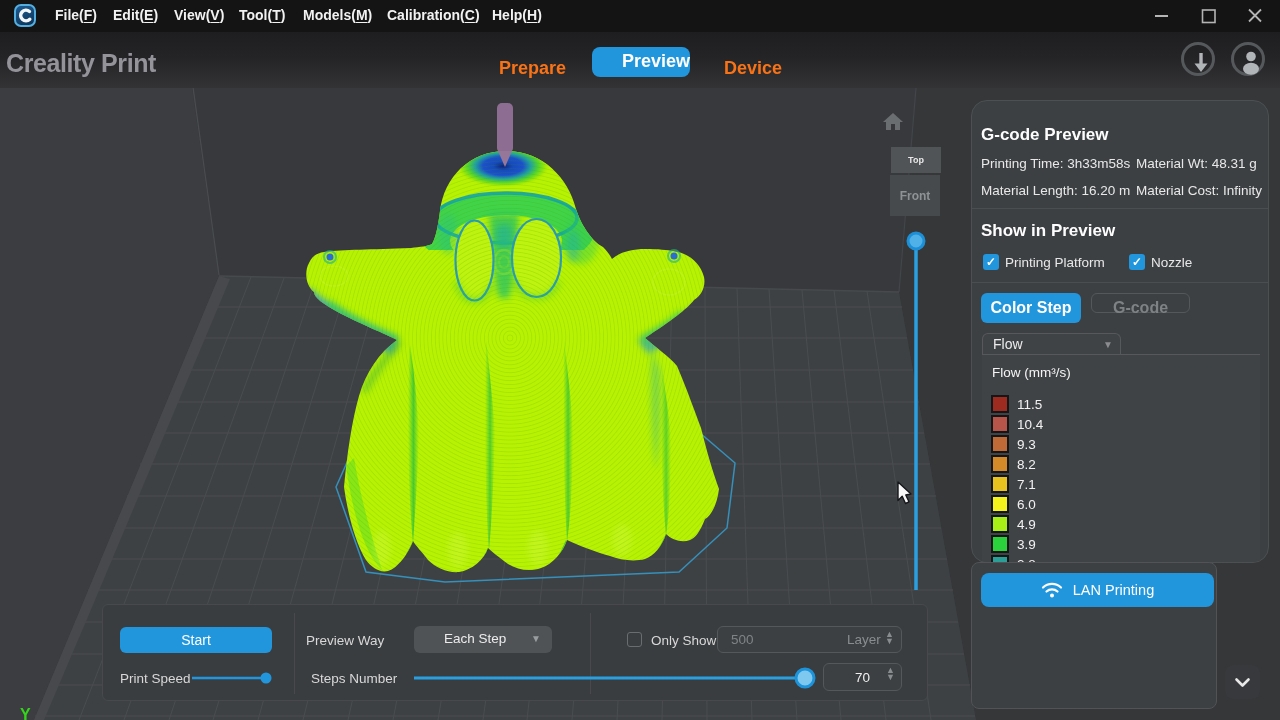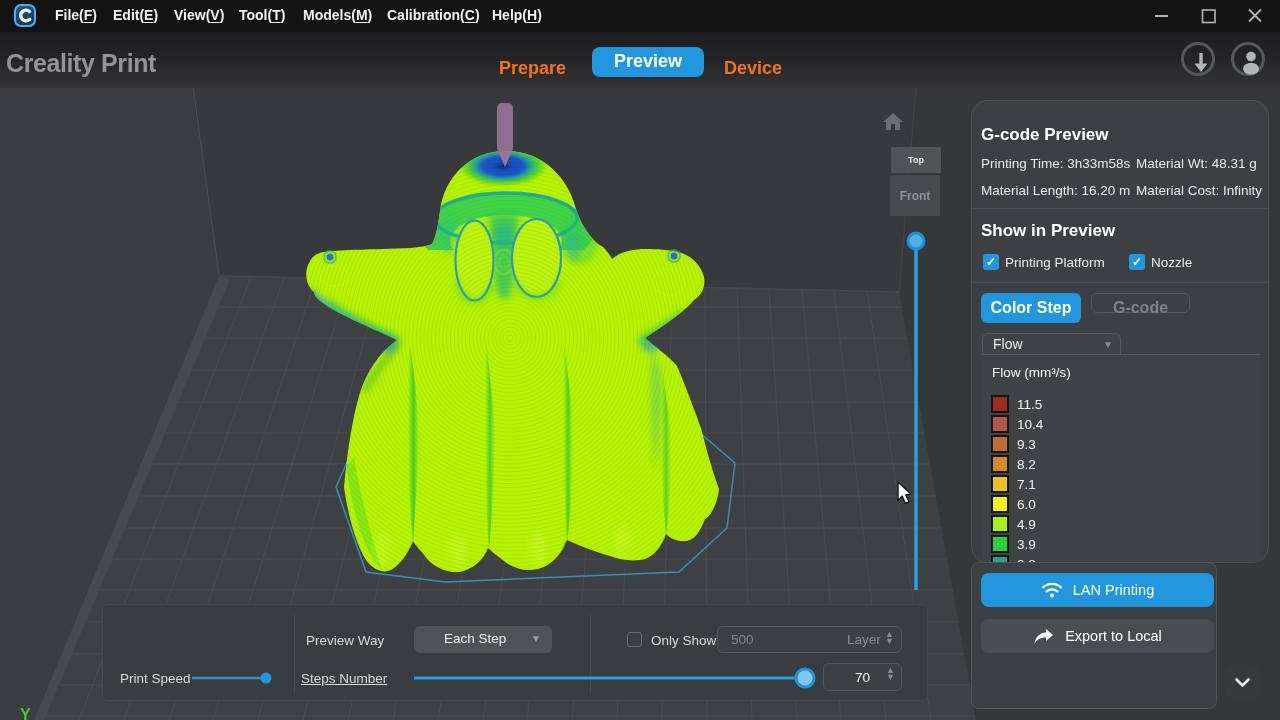--- a/index.html
+++ b/index.html
@@ -9,22 +9,22 @@
 #titlebar { position:absolute; left:0; top:0; width:1280px; height:32px; background:#141414; }
 #logo { position:absolute; left:14px; top:4px; width:22px; height:23px; border-radius:7px;
   background:linear-gradient(160deg,#1d5c94,#0d3457); border:2px solid #54aee0; }
 .menu { position:absolute; top:0; height:32px; line-height:31px; color:#f2f2f2; font-size:14px; font-weight:bold; }
 .menu u { text-decoration:underline; text-underline-offset:2px; }
 
 #header { position:absolute; left:0; top:32px; width:1280px; height:56px;
   background:linear-gradient(180deg,#1e1e20 0%,#242427 45%,#2c2c2f 75%,#333336 100%); }
 #brand { position:absolute; left:6px; top:49px; font-size:25px; font-weight:bold; color:#95939a; letter-spacing:-0.4px; }
 .tab { position:absolute; top:50px; font-size:18px; font-weight:bold; color:#f97316;margin-top:8px; }
-#tab-preview { position:absolute; left:592px; top:47px; width:112px; height:30px; border-radius:8px;
-  background:#2196dd; color:#fff; font-size:18px; font-weight:bold; text-align:center; line-height:29px; }
+#tab-preview { position:absolute; left:592px; top:47px; width:98px; height:30px; border-radius:8px;
+  background:#2196dd; color:#fff; font-size:18px; font-weight:bold; text-align:right; line-height:29px; }
 .circbtn { position:absolute; top:42px; width:34px; height:34px; border-radius:50%; border:3px solid #56595c; }
 
 #rpanel { position:absolute; left:971px; top:100px; width:298px; height:463px;
   background:#3d4043; border:1px solid #4d5053; border-radius:16px; overflow:hidden; }
 #rpanel h3 { color:#fdfdfd; font-size:17px; font-weight:bold; }
 .info { color:#e8e8e8; font-size:13.5px; }
 .divider { position:absolute; left:0px; width:298px; height:1px; background:#4b4e51; }
 .chk { position:absolute; width:16px; height:16px; background:#2196dd; border-radius:3px; color:#fff; font-size:12px; text-align:center; line-height:16px; font-weight:bold; }
 #btn-colorshow { position:absolute; left:9px; top:192px; width:100px; height:30px; background:#2196dd; border-radius:6px;
   color:#fff; font-size:16px; font-weight:bold; text-align:center; line-height:29px; }
@@ -350,45 +350,40 @@
     <div class="bigbtn" style="top:10px;background:#2196dd;">
       <svg width="22" height="18" viewBox="0 0 22 18">
           <g fill="none" stroke="#fff" stroke-width="2.2" stroke-linecap="round">
         <path d="M2 6.5 A13 13 0 0 1 20 6.5"></path>
         <path d="M5.5 10.5 A8 8 0 0 1 16.5 10.5"></path>
       </g>
           <circle cx="11" cy="14.5" r="2" fill="#fff"></circle>
         </svg>
       <span>LAN Printing</span>
       </div>
-    <div class="bigbtn" style="top:56px;background:#4a4d50;">
-      <svg width="22" height="17" viewBox="0 0 22 17">
-        <path d="M13 1 L20 7 L13 13 L13 9.5 C7 9.5 3.5 12 1.5 16 C2 10 6 4.8 13 4.5 Z" fill="#f2f2f2"></path>
-      </svg>
-      <span>Export to Local</span>
-      </div>
     <div style="position:absolute;left:253px;top:102px;width:35px;height:34px;background:#37393c;border-radius:8px;"><svg width="35" height="34" viewBox="0 0 35 34">
           <path d="M11.5 14.5 L17.5 20.5 L23.5 14.5" fill="none" stroke="#e8e8e8" stroke-width="2.6" stroke-linecap="round" stroke-linejoin="round"></path>
         </svg></div>
   </div>
 
   <div id="bbar">
+    <div id="btn-start">Start</div>
     <div class="vdiv" style="left:191px;"></div>
     <div class="blab" style="left:203px;top:28px;">Preview Way</div>
     <div id="dropdown">Each Step<span style="position:absolute;left:117px;top:0;color:#9a9da0;font-size:10px;">▼</span></div>
     <div class="vdiv" style="left:487px;"></div>
     <div id="onlyshow-box"></div>
     <div class="blab" style="left:548px;top:28px;">Only Show</div>
     <div id="layerinput">
       <div style="position:absolute;left:13px;top:5px;color:#808386;font-size:13.5px;">500</div>
       <div style="position:absolute;left:129px;top:5px;color:#8a8d90;font-size:13.5px;">Layer</div>
       <div class="spin" style="position:absolute;left:167px;top:4px;">▲<br>▼</div>
     </div>
     <div class="blab" style="left:17px;top:66px;">Print Speed</div>
-    <div class="blab" style="left:198px;top:66px;text-decoration:underline;">Steps Number</div>
+    <div class="blab" style="left:208px;top:66px;">Steps Number</div>
     <svg width="826" height="97" viewBox="0 0 826 97" style="position:absolute;left:0;top:0;">
       <line x1="89" y1="73" x2="166" y2="73" stroke="#2196dd" stroke-width="2.5"></line>
       <circle cx="163" cy="73" r="5.5" fill="#2196dd"></circle>
       <line x1="311" y1="73" x2="705" y2="73" stroke="#2a9fe0" stroke-width="3"></line>
       <circle cx="702" cy="73" r="9" fill="#7ec8f0" stroke="#1d93da" stroke-width="3"></circle>
     </svg>
     <div id="numbox">70</div>
     <div class="spin" style="position:absolute;left:783px;top:62px;">▲<br>▼</div>
   </div>
 

